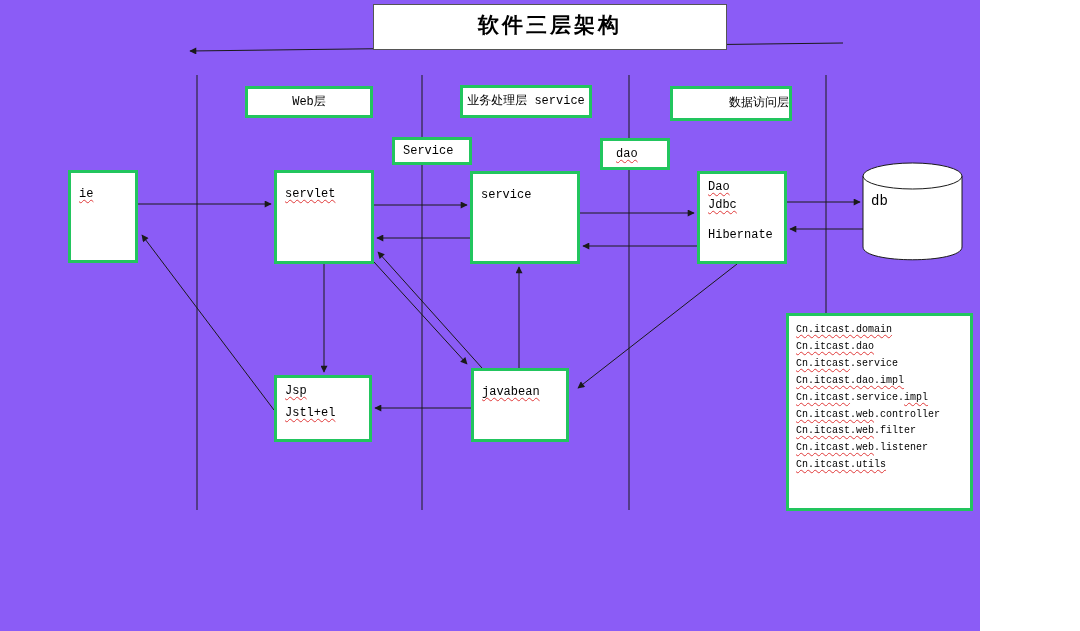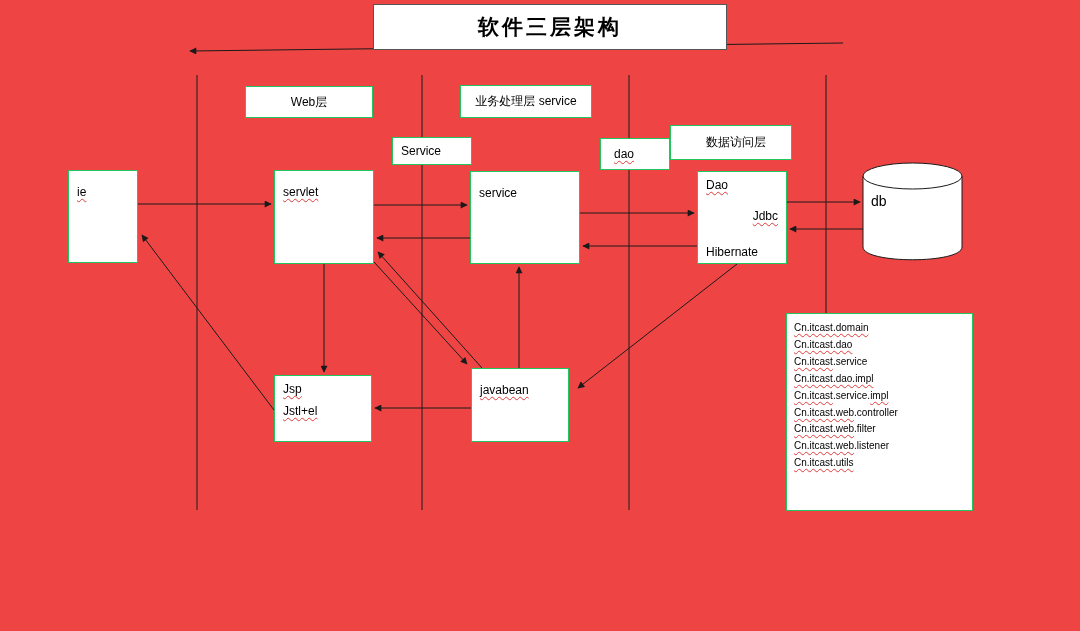--- a/index.html
+++ b/index.html
@@ -1,33 +1,33 @@
 <!DOCTYPE html>
 <html><head>
 <meta charset="utf-8">
 <style>
   html,body{margin:0;padding:0;background:#ffffff;}
   #canvas{
-    position:relative;width:1080px;height:631px;background:#ef4444;overflow:hidden;
-    font-family:Liberation Sans, sans-serif;color:#000;
+    position:relative;width:980px;height:631px;background:#8b5cf6;overflow:hidden;
+    font-family:Liberation Mono, monospace;color:#000;
   }
   #connectors{position:absolute;left:0;top:0;z-index:0;}
   .box{
     position:absolute;z-index:1;box-sizing:border-box;
-    background:#ffffff;border:1px solid #22c55e;
+    background:#ffffff;border:3px solid #22c55e;
     font-size:12px;line-height:1.25;
   }
   .box .pad{padding:6px 8px;margin-top:8px;}
   .title-box{
     display:flex;align-items:center;justify-content:center;
     font-size:21px;font-weight:bold;letter-spacing:3px;
     border-width:1px;border-color:#555;
   }
   .layer-box{display:flex;align-items:center;justify-content:center;font-size:12px;}
-  .layer-box.left-align{justify-content:center;padding-left:10px;margin-top:39px;}
+  .layer-box.left-align{justify-content:flex-end;padding-left:10px;}
   .small-box{display:flex;align-items:center;padding-left:8px;font-size:12px;}
   .sq span.s1{
     text-decoration:underline;
     text-decoration-style:wavy;
     text-decoration-color:#e03a3a;
     text-decoration-thickness:1px;
     text-underline-offset:2px;
   }
   .pkg-box{font-size:10px;padding:6px 7px;}
   .pkg-line{min-height:16.9px;line-height:16.9px;white-space:nowrap;}
@@ -104,22 +104,22 @@
   <div class="box" style="left:274px;top:170px;width:100px;height:94px;">
     <div class="pad sq"><span class="s1">servlet</span></div>
   </div>
 
   <div class="box" style="left:470px;top:171px;width:110px;height:93px;">
     <div class="pad sq"><span class="s0">service</span></div>
   </div>
 
   <div class="box dao-lines" style="left:697px;top:171px;width:90px;height:93px;padding:4px 8px;">
     <div class="sq" style="margin-top:2px;"><span class="s1">Dao</span></div>
-    <div class="sq" style="margin-top:16px;text-align:right;"><span class="s1">Jdbc</span></div>
-    <div class="sq" style="margin-top:21px;"><span class="s0">Hibernate</span></div>
+    <div class="sq" style="margin-top:3px;"><span class="s1">Jdbc</span></div>
+    <div class="sq" style="margin-top:15px;"><span class="s0">Hibernate</span></div>
   </div>
 
   <div class="db-label" style="left:871px;top:193px;">db</div>
 
   <div class="box" style="left:274px;top:375px;width:98px;height:67px;padding:6px 8px;">
     <div class="sq"><span class="s1">Jsp</span></div>
     <div class="sq" style="margin-top:7px;"><span class="s1">Jstl+el</span></div>
   </div>
 
   <div class="box" style="left:471px;top:368px;width:98px;height:74px;">

